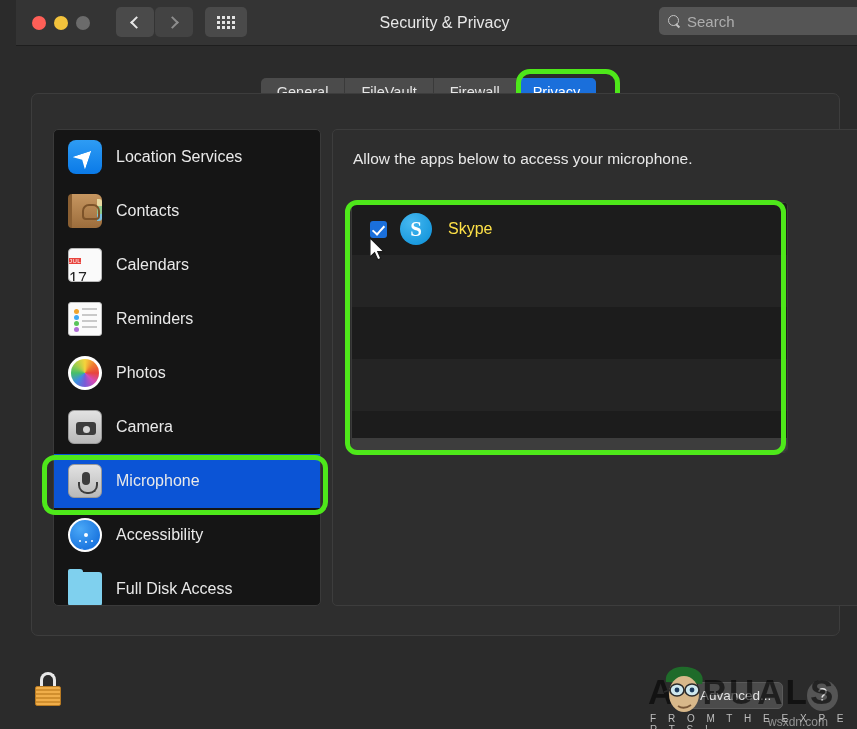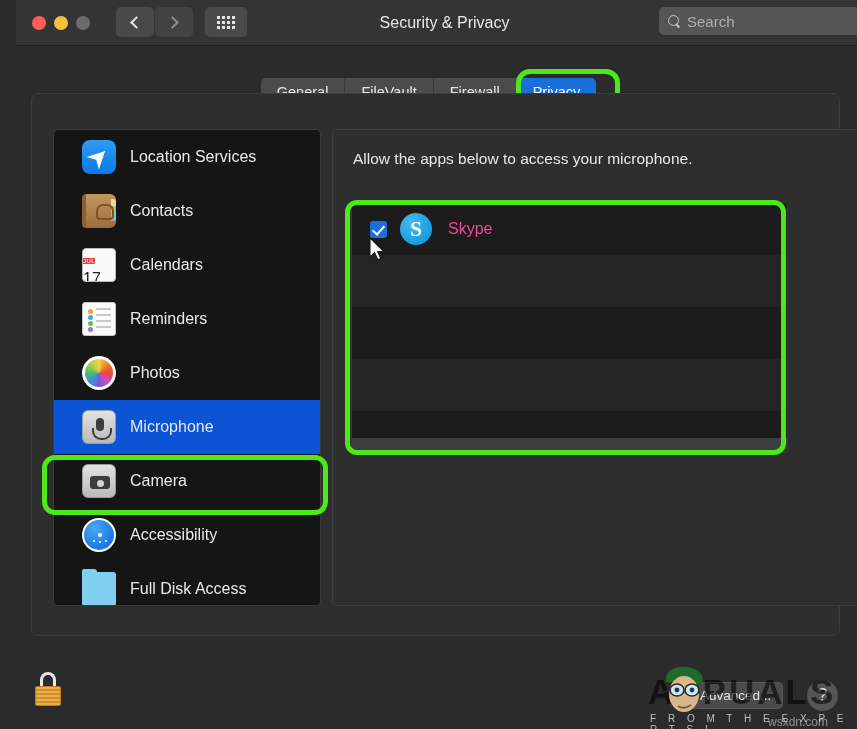--- a/index.html
+++ b/index.html
@@ -104,21 +104,21 @@
   .sidebar {
     position: absolute; left: 21px; top: 35px;
     width: 268px; height: 477px;
     background: #151515;
     border: 1px solid #3a3a3a;
     border-radius: 5px;
     overflow: hidden;
   }
   .srow {
     height: 54px; display: flex; align-items: center;
-    padding-left: 28px; color: #e9e9e9; font-size: 16px;
+    padding-left: 14px; color: #e9e9e9; font-size: 16px;
   }
   .srow.selected { background: #0b54d6; }
   .sicon { width: 34px; height: 34px; margin-right: 14px; flex: none; position: relative; }
   .slabel { white-space: nowrap; }
 
   
   .ic-location { background: linear-gradient(#2e9cf4,#0a7ae8); border-radius: 8px; }
   .ic-location::after {
     content:""; position:absolute; left:8px; top:8px;
     width:0; height:0; border-left:9px solid transparent; border-right:9px solid transparent;
@@ -218,21 +218,21 @@
   }
   .skype-ico {
     width: 32px; height: 32px; flex: none; margin-right: 16px;
     border-radius: 50%;
     background: radial-gradient(circle at 35% 30%, #46b8f0, #0a8fd8);
     position: relative;
     display: flex; align-items: center; justify-content: center;
     color: #fff; font-size: 21px; font-weight: bold;
     font-family: "Liberation Serif", serif;
   }
-  .app-name { color: #ec4899; font-size: 16px; }
+  .app-name { color: #fde047; font-size: 16px; }
 
   .cursor {
     position: absolute; left: 370px; top: 238px;
     width: 16px; height: 23px; z-index: 30;
   }
 
   
   .lockrow { position: absolute; left: 34px; top: 672px; display: flex; align-items: center; }
   .lock { width: 28px; height: 34px; position: relative; flex: none; margin-right: 18px; }
   .lock .shackle {
@@ -361,27 +361,27 @@
           <i></i>
           <i></i>
           <i></i>
       </span>
       <span class="slabel">Reminders</span>
     </div>
     <div class="srow">
       <span class="sicon ic-photos"></span>
       <span class="slabel">Photos</span>
     </div>
+    <div class="srow">
+      <span class="sicon ic-gray ic-camera"></span>
+      <span class="slabel">Camera</span>
+    </div>
     <div class="srow selected">
       <span class="sicon ic-gray ic-mic"></span>
       <span class="slabel">Microphone</span>
-    </div>
-    <div class="srow">
-      <span class="sicon ic-gray ic-camera"></span>
-      <span class="slabel">Camera</span>
     </div>
     <div class="srow">
       <span class="sicon ic-access"></span>
       <span class="slabel">Accessibility</span>
     </div>
     <div class="srow">
       <span class="sicon ic-folder"></span>
       <span class="slabel">Full Disk Access</span>
     </div>
   </div>

